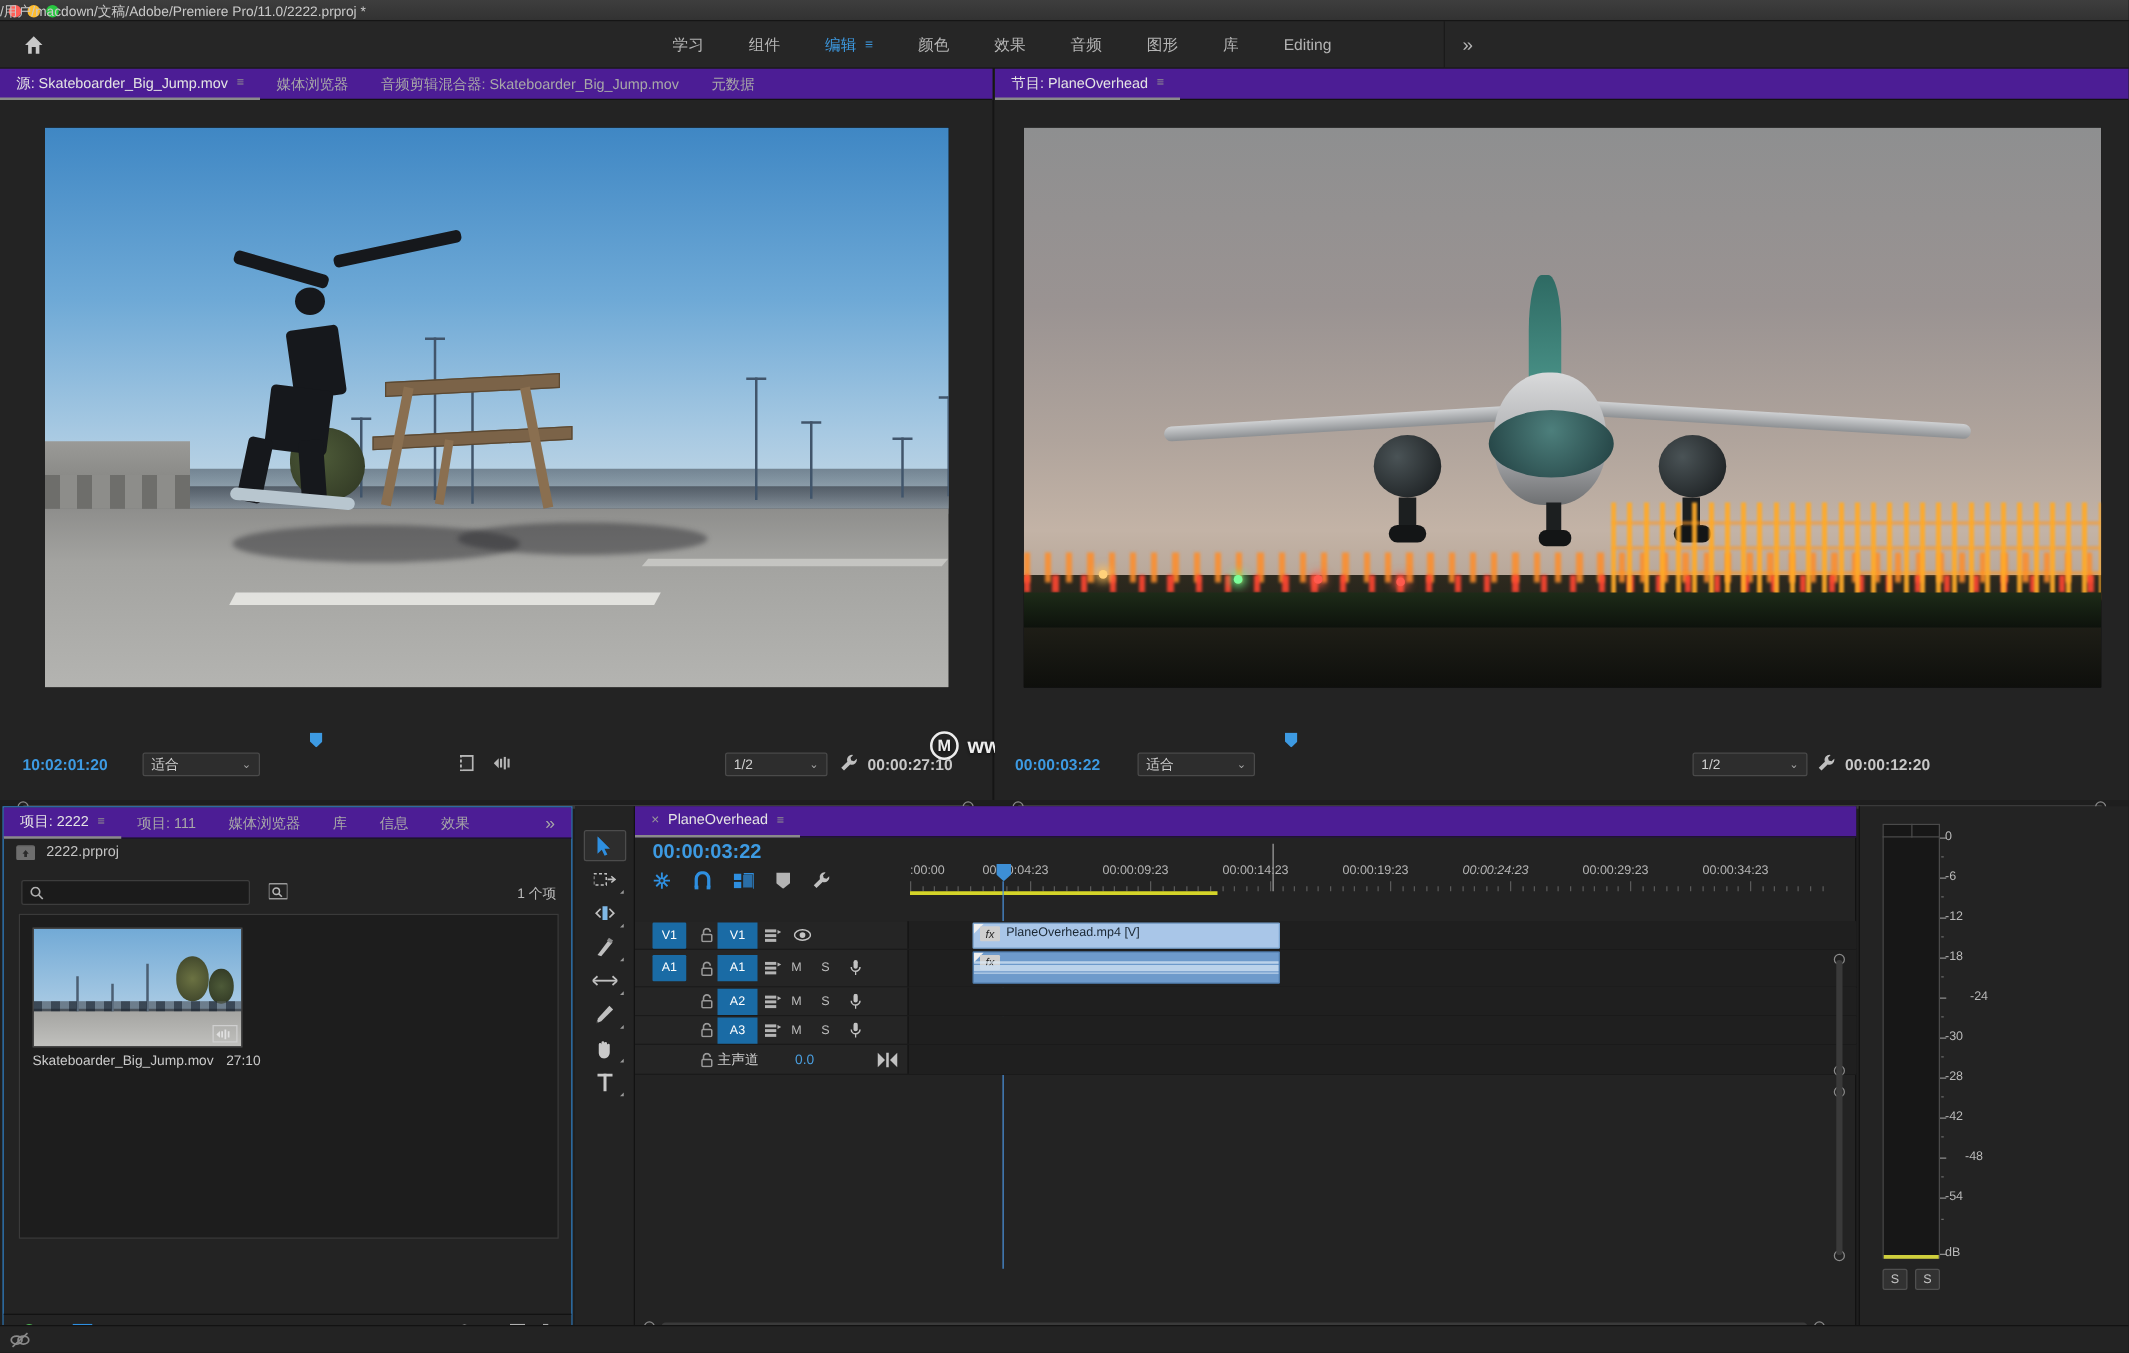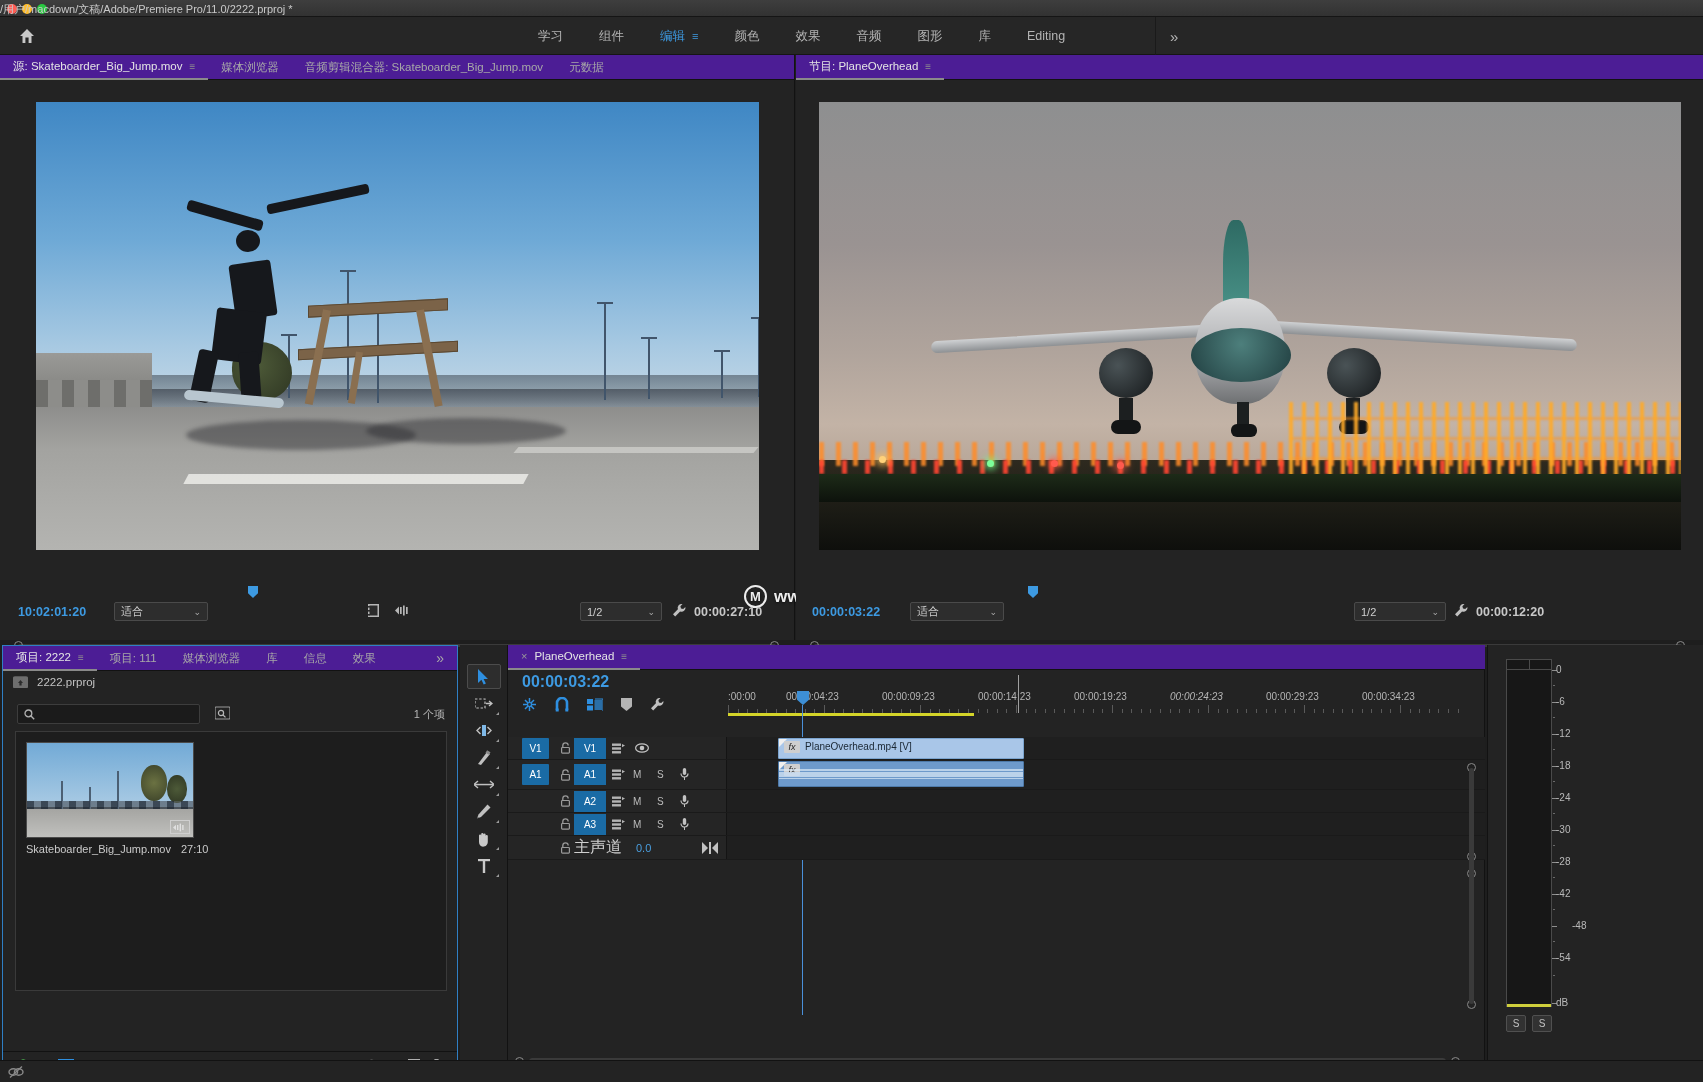--- a/index.html
+++ b/index.html
@@ -1225,21 +1225,21 @@
         <div class="trk-lane"></div>
       </div>
 
       <div class="master-row">
         <span class="trk-lock">
             <svg width="11" height="12" viewBox="0 0 11 12">
               <path d="M2.8 5.5 V3.6 a2.7 2.7 0 0 1 5.4 0" fill="none" stroke="#9a9a9a" stroke-width="1.3"></path>
               <rect x="1.6" y="5.5" width="7.8" height="5.6" rx="0.8" fill="none" stroke="#9a9a9a" stroke-width="1.2"></rect>
             </svg>
           </span>
-        <span style="position:absolute;left:66px;font-size:16px;color:#cfcfcf;">主声道</span>
+        <span style="position:absolute;left:66px;font-size:11px;color:#cfcfcf;">主声道</span>
         <span style="position:absolute;left:128px;font-size:11px;color:#4a9fe0;">0.0</span>
         <span style="position:absolute;left:194px;">
             <svg width="16" height="12" viewBox="0 0 16 12">
               <path d="M0 0 L6 6 L0 12 Z" fill="#c2c2c2"></path>
               <path d="M16 0 L10 6 L16 12 Z" fill="#c2c2c2"></path>
               <rect x="7" y="0" width="2" height="12" fill="#c2c2c2"></rect>
             </svg>
           </span>
         <div class="trk-lane"></div>
       </div>
@@ -1271,21 +1271,21 @@
     <div class="mtick" style="top:57px;"></div>
       <span class="mscale" style="top:51px;">-6</span>
     <div class="mdot" style="top:72px;"></div>
     <div class="mtick" style="top:89px;"></div>
       <span class="mscale" style="top:83px;">-12</span>
     <div class="mdot" style="top:104px;"></div>
     <div class="mtick" style="top:121px;"></div>
       <span class="mscale" style="top:115px;">-18</span>
     <div class="mdot" style="top:136px;"></div>
     <div class="mtick" style="top:153px;"></div>
-      <span class="mscale" style="top:147px;">-24</span>
+      <span class="mscale" style="top:147px;margin-left:20px;">-24</span>
     <div class="mdot" style="top:168px;"></div>
     <div class="mtick" style="top:185px;"></div>
       <span class="mscale" style="top:179px;">-30</span>
     <div class="mdot" style="top:200px;"></div>
     <div class="mtick" style="top:217px;"></div>
       <span class="mscale" style="top:211px;">-28</span>
     <div class="mdot" style="top:232px;"></div>
     <div class="mtick" style="top:249px;"></div>
       <span class="mscale" style="top:243px;">-42</span>
     <div class="mdot" style="top:264px;"></div>

